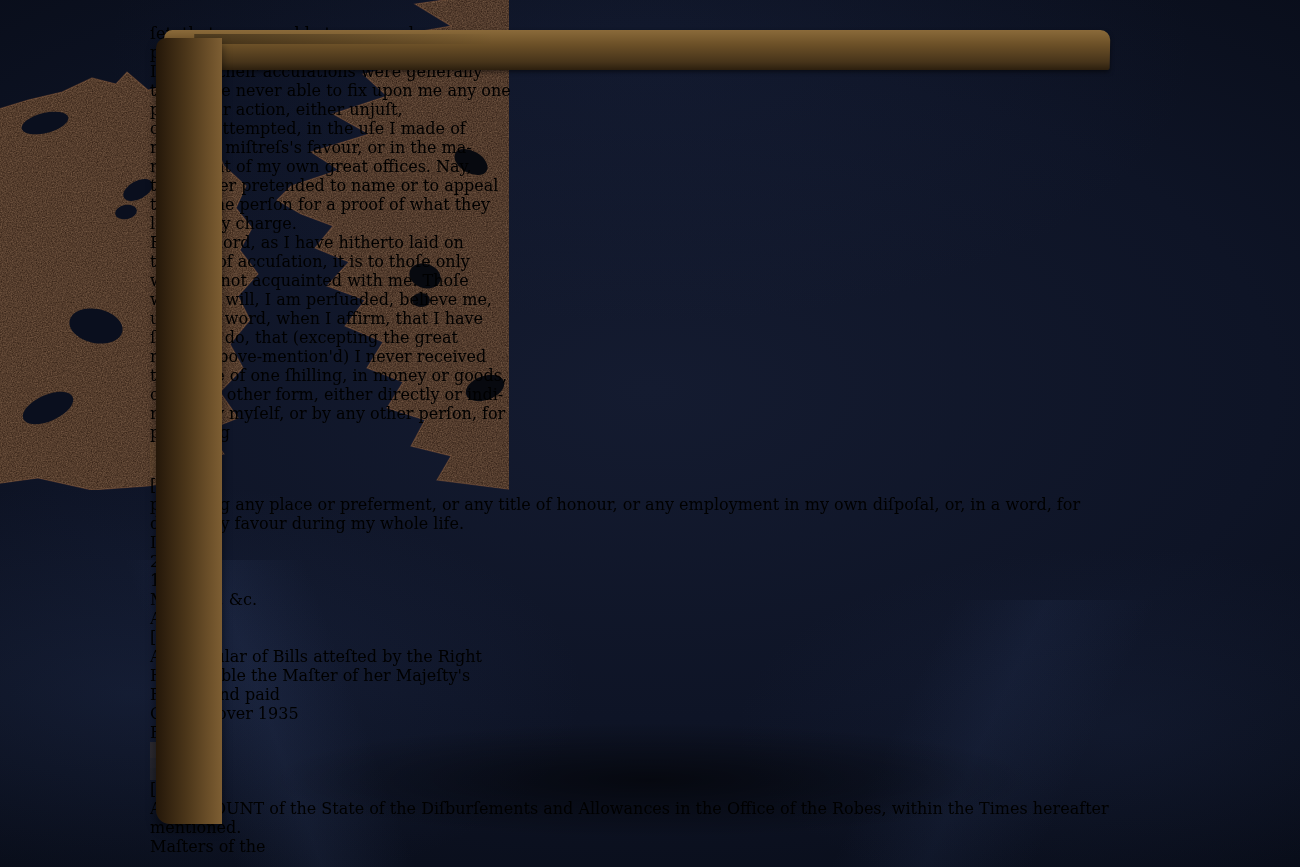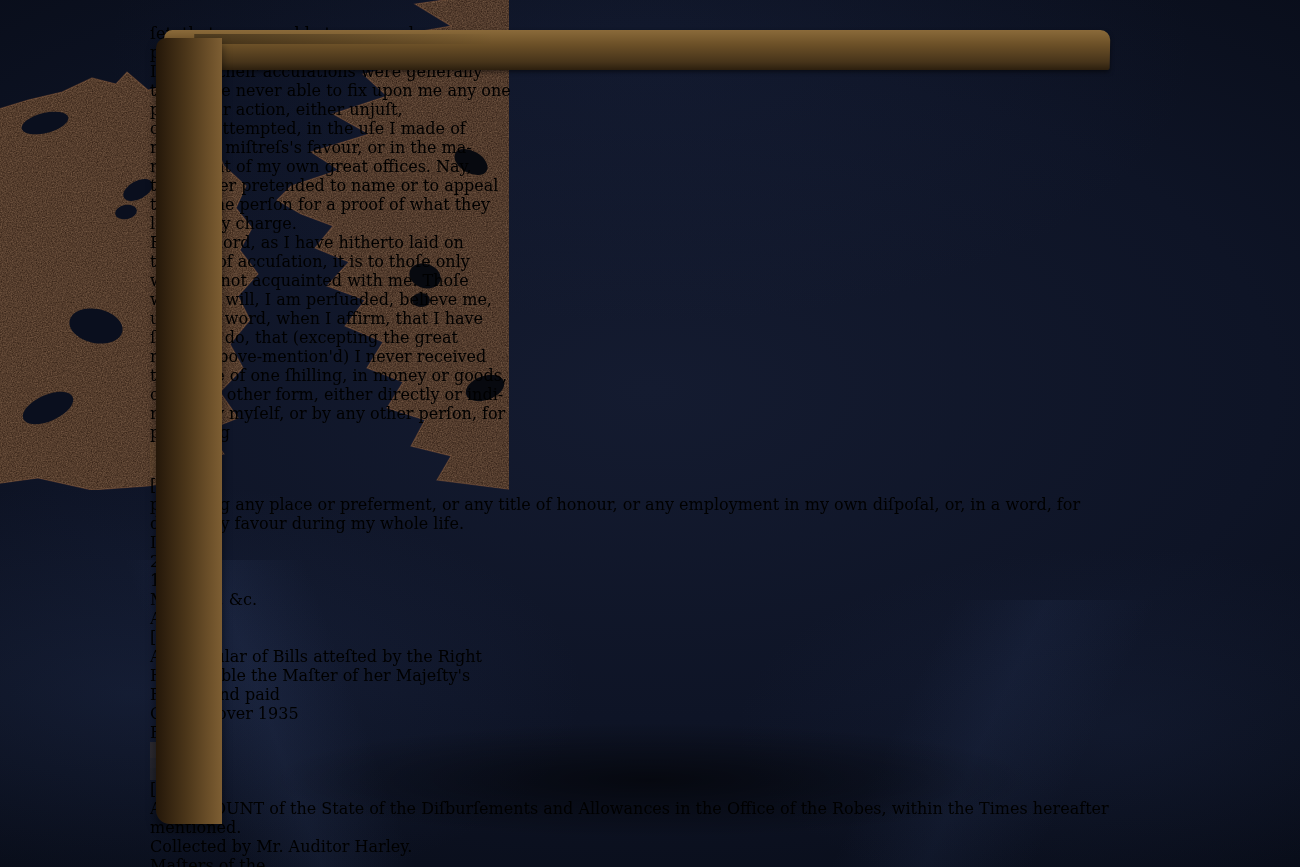--- a/index.html
+++ b/index.html
@@ -169,21 +169,20 @@
         <div class="bleedline">Robes, and paid</div>
       </div>
     <div class="bleed-frag bleed-co">Carried over   1935</div>
     <div class="bleed-frag bleed-br">Brought</div>
     <div class="spot" style="left:330px;top:42px;width:22px;height:16px;background:rgba(150,110,60,.20);"></div>
     <div class="spot" style="left:180px;top:80px;width:14px;height:10px;background:rgba(150,110,60,.16);"></div>
     <div class="spot" style="left:300px;top:716px;width:20px;height:12px;background:rgba(150,110,60,.14);"></div>
     <div class="rp-content">
       <div class="pagenum">[ 313 ]</div>
       <div class="account"><span>An </span><span class="acct-word">ACCOUNT</span><span> of the State of the Diſburſements and Allowances in the Office of the Robes, within the Times hereafter mentioned.</span></div>
-      <div class="collected"><span>Collected by Mr. Auditor </span><span class="it">Harley.</span></div>
 
       <div class="rtable">
         <div class="thead-a">Maſters of the</div>
 
       </div>
 
     </div>
   </div>
 
   <div class="gutter"></div>

